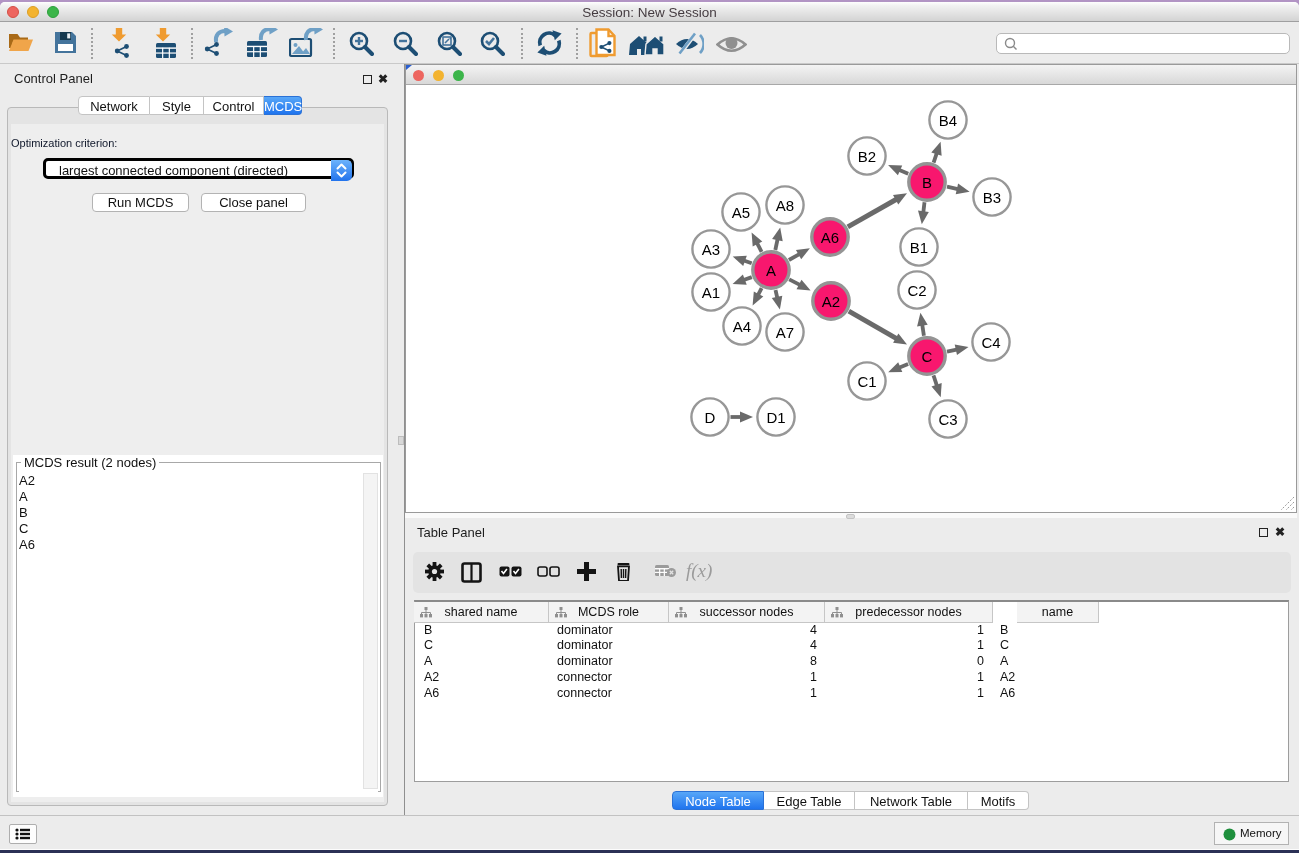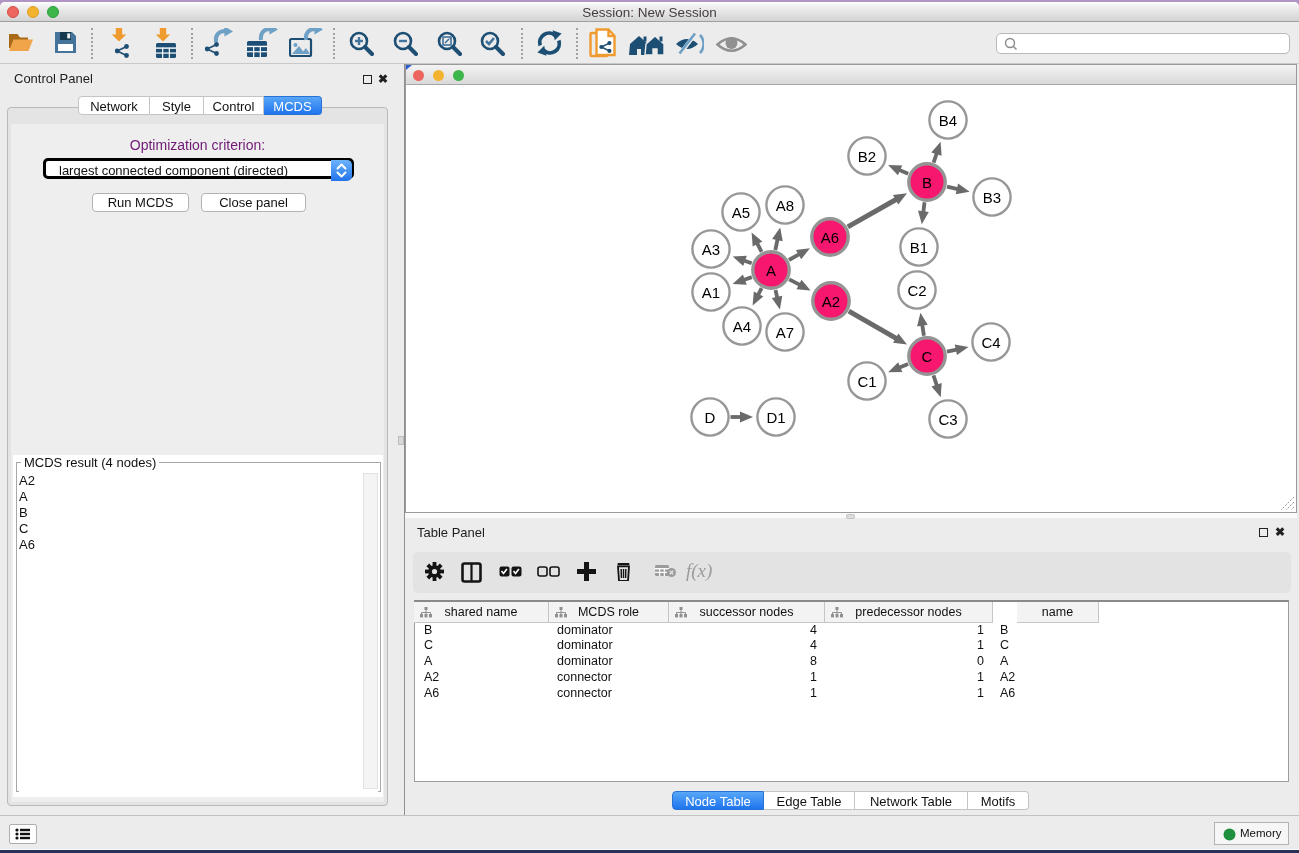--- a/index.html
+++ b/index.html
@@ -15,21 +15,21 @@
 #search{position:absolute;left:996px;top:33px;width:294px;height:21px;background:#fff;border:1px solid #b9b9b9;border-radius:5px}
 
 #cp-title{position:absolute;left:14px;top:71px;font-size:13px;color:#1d1d1d}
 #cp-body{position:absolute;left:7px;top:107px;width:381px;height:699px;background:#e4e4e4;border:1px solid #b9b9b9;border-radius:4px}
 #cp-inner{position:absolute;left:11px;top:124px;width:373px;height:678px;background:#eeeeee}
 .tabs{position:absolute;display:flex}
 .tab{height:19px;font-size:13px;text-align:center;line-height:19px;background:#fff;border:1px solid #c4c4c4;border-left:none;color:#111}
 .tab.first{border-left:1px solid #c4c4c4;border-radius:4px 0 0 4px}
 .tab.last{border-radius:0 4px 4px 0}
 .tab.sel{background:linear-gradient(#58a7f8,#1f74ee);color:#fff;border-color:#2a71d6}
-#optlabel{position:absolute;left:11px;top:137px;width:373px;text-align:center;font-size:14px;color:#701a75}
+#optlabel{position:absolute;left:11px;top:137px;width:373px;font-size:11px;color:#0f172a}
 #combo{position:absolute;left:43px;top:158px;width:311px;height:21px;background:#fff;border:3px solid #000000;border-radius:5px}
 #combo .txt{position:absolute;left:13px;top:2px;font-size:13px;color:#111}
 #combo .btn{position:absolute;right:-1px;top:-1px;width:21px;height:21px;border-radius:0 5px 5px 0;background:linear-gradient(#6cb3fc,#2273ec)}
 .pbtn{position:absolute;height:19px;background:#fff;border:1px solid #b3b3b3;border-radius:4px;font-size:13px;text-align:center;line-height:17px;color:#111}
 #mcds-white{position:absolute;left:13px;top:455px;width:370px;height:342px;background:#fff}
 #mcds-fs{position:absolute;left:16px;top:462px;width:365px;height:330px;border:1px solid #a8a8a8}
 #mcds-label{position:absolute;left:21px;top:455px;background:#fff;padding:0 3px;font-size:13px;color:#111}
 #mcds-list{position:absolute;left:19px;top:473px;width:359px;height:320px;background:#fff;font-size:13px;line-height:16px;color:#111}
 #mcds-sb{position:absolute;left:363px;top:473px;width:15px;height:316px;background:#f4f4f4;border:1px solid #e2e2e2}
 
@@ -195,35 +195,35 @@
 
 <div id="cp-title">Control Panel</div>
 <div class="wbtn" style="left:363px;top:75px"></div>
 <div class="xbtn" style="left:378px;top:75px">✖</div>
 <div id="cp-body"></div>
 <div id="cp-inner"></div>
 <div class="tabs" style="left:78px;top:96px">
   <div class="tab first" style="width:72px">Network</div>
   <div class="tab" style="width:54px">Style</div>
   <div class="tab" style="width:60px">Control</div>
-  <div class="tab sel last" style="width:58px">MCDS</div>
+  <div class="tab sel last" style="width:38px">MCDS</div>
 </div>
 <div id="optlabel">Optimization criterion:</div>
 <div id="combo">
     <span class="txt">largest connected component (directed)</span>
   <div class="btn"><svg width="21" height="21">
         <path d="M6.5,8.5 L10.5,4.5 L14.5,8.5" fill="none" stroke="#fff" stroke-width="2" stroke-linecap="round" stroke-linejoin="round"></path>
         <path d="M6.5,12.5 L10.5,16.5 L14.5,12.5" fill="none" stroke="#fff" stroke-width="2" stroke-linecap="round" stroke-linejoin="round"></path>
       </svg></div>
 </div>
 <div class="pbtn" style="left:92px;top:193px;width:97px">Run MCDS</div>
 <div class="pbtn" style="left:201px;top:193px;width:105px">Close panel</div>
 <div id="mcds-white"></div>
 <div id="mcds-fs"></div>
-<div id="mcds-label">MCDS result (4 nodes)</div>
+<div id="mcds-label">MCDS result (2 nodes)</div>
 <div id="mcds-list">A2<br>A<br>B<br>C<br>A6</div>
 <div id="mcds-sb"></div>
 
 <div id="vsplit"></div>
 <div id="vgrip"></div>
 <div style="position:absolute;left:405px;top:513px;width:892px;height:5px;background:#fafafa"></div>
 <div id="hgrip"></div>
 
 <div id="netwin">
   <div id="nettitle">

